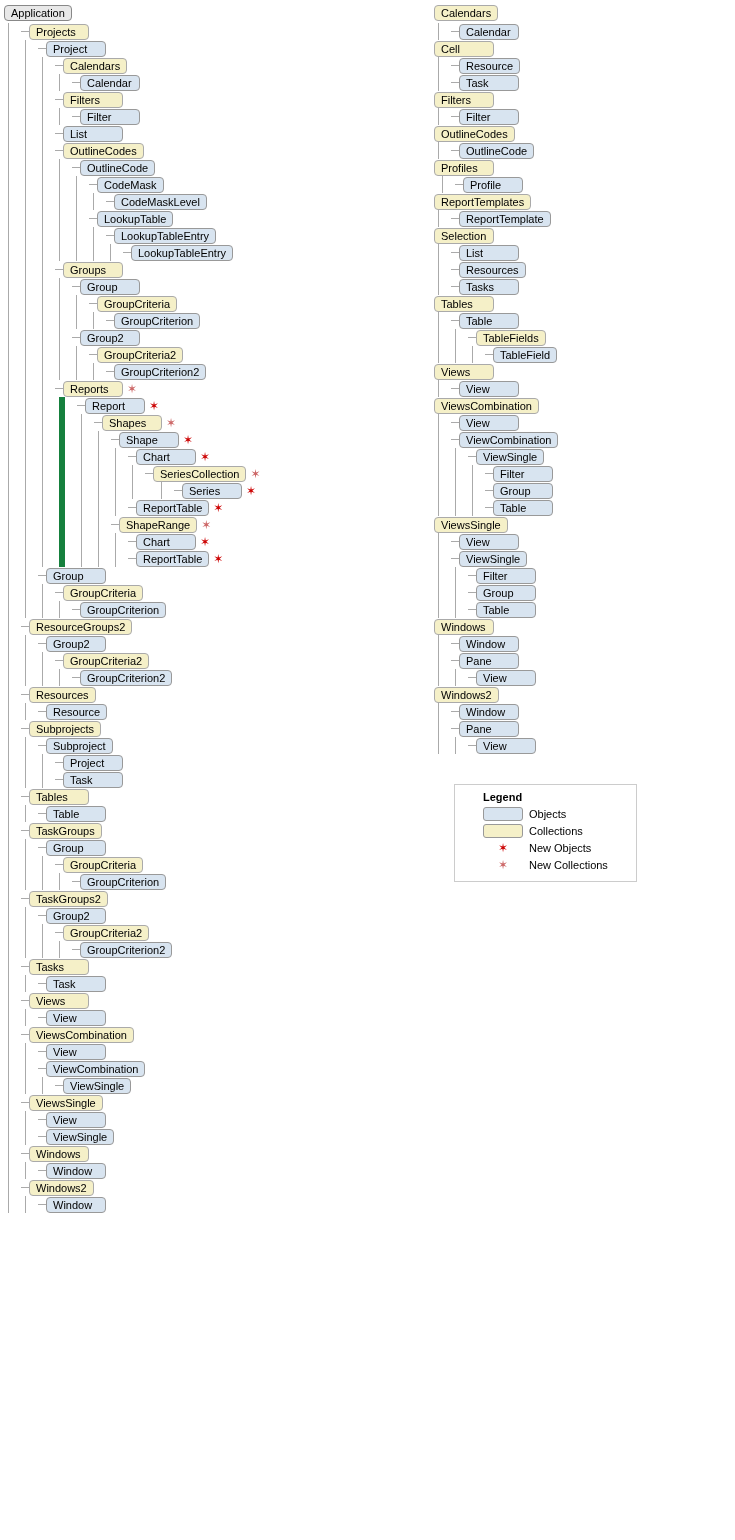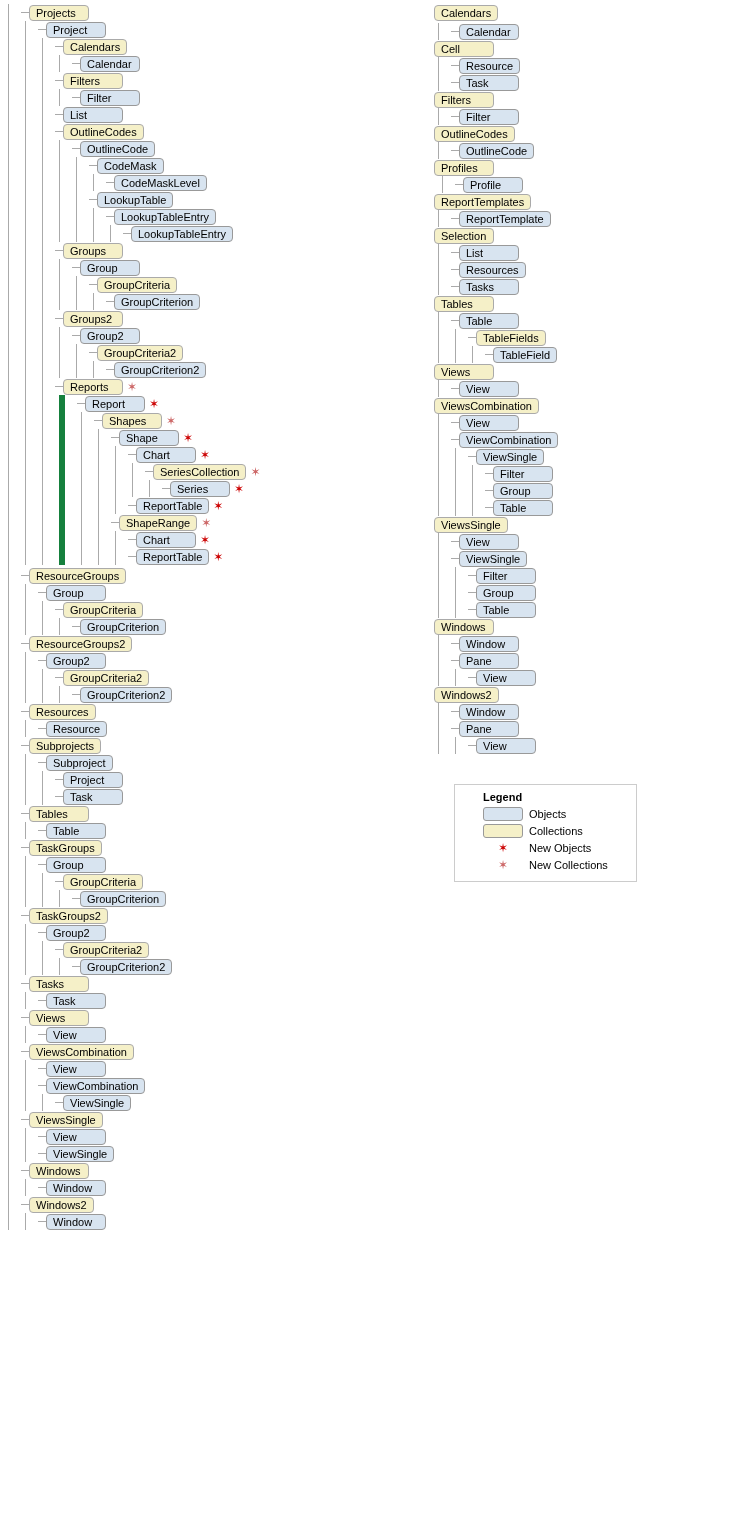--- a/index.html
+++ b/index.html
@@ -115,20 +115,23 @@
       position: relative;
     }
 
   </style>
 </head>
 <body>
 
 <div class="page-container">
   <div class="left-column">
 
+    <div class="row" style="margin-bottom:2px;">
+      <span class="node-label root">Application</span>
+    </div>
 
     <div style="padding-left:12px; border-left:1px solid #aaa; margin-left:4px;">
 
       <div class="row">
         <span style="width:8px;display:inline-block;border-bottom:1px solid #aaa;"></span>
         <span class="node-label collection">Projects</span>
       </div>
 
       <div style="padding-left:12px; border-left:1px solid #aaa; margin-left:4px;">
         <div class="row">
@@ -219,24 +222,20 @@
               </div>
               <div style="padding-left:12px; border-left:1px solid #aaa; margin-left:4px;">
                 <div class="row">
                   <span style="width:8px;display:inline-block;border-bottom:1px solid #aaa;"></span>
                   <span class="node-label object">GroupCriterion</span>
                 </div>
               </div>
             </div>
           </div>
 
-          <div class="row">
-            <span style="width:8px;display:inline-block;border-bottom:1px solid #aaa;"></span>
-            <span class="node-label collection">Groups2</span>
-          </div>
           <div style="padding-left:12px; border-left:1px solid #aaa; margin-left:4px;">
             <div class="row">
               <span style="width:8px;display:inline-block;border-bottom:1px solid #aaa;"></span>
               <span class="node-label object">Group2</span>
             </div>
             <div style="padding-left:12px; border-left:1px solid #aaa; margin-left:4px;">
               <div class="row">
                 <span style="width:8px;display:inline-block;border-bottom:1px solid #aaa;"></span>
                 <span class="node-label collection">GroupCriteria2</span>
               </div>
@@ -277,21 +276,21 @@
                     <span style="width:8px;display:inline-block;border-bottom:1px solid #aaa;"></span>
                     <span class="node-label object">Chart</span>
                     <span class="star-new-object">✶</span>
                   </div>
                   <div style="padding-left:12px; border-left:1px solid #aaa; margin-left:4px;">
                     <div class="row">
                       <span style="width:8px;display:inline-block;border-bottom:1px solid #aaa;"></span>
                       <span class="node-label collection">SeriesCollection</span>
                       <span class="star-new-collection">✶</span>
                     </div>
-                    <div style="padding-left:12px; border-left:1px solid #aaa; margin-left:4px;">
+                    <div style="padding-left:12px; border-left:1px solid #aaa; margin-left:16px;">
                       <div class="row">
                         <span style="width:8px;display:inline-block;border-bottom:1px solid #aaa;"></span>
                         <span class="node-label object">Series</span>
                         <span class="star-new-object">✶</span>
                       </div>
                     </div>
                   </div>
                   <div class="row">
                     <span style="width:8px;display:inline-block;border-bottom:1px solid #aaa;"></span>
                     <span class="node-label object">ReportTable</span>
@@ -315,24 +314,20 @@
                     <span class="node-label object">ReportTable</span>
                     <span class="star-new-object">✶</span>
                   </div>
                 </div>
               </div>
             </div>
           </div>
         </div>
       </div>
 
-      <div class="row" style="margin-top:2px;">
-        <span style="width:8px;display:inline-block;border-bottom:1px solid #aaa;"></span>
-        <span class="node-label collection">ResourceGroups</span>
-      </div>
       <div style="padding-left:12px; border-left:1px solid #aaa; margin-left:4px;">
         <div class="row">
           <span style="width:8px;display:inline-block;border-bottom:1px solid #aaa;"></span>
           <span class="node-label object">Group</span>
         </div>
         <div style="padding-left:12px; border-left:1px solid #aaa; margin-left:4px;">
           <div class="row">
             <span style="width:8px;display:inline-block;border-bottom:1px solid #aaa;"></span>
             <span class="node-label collection">GroupCriteria</span>
           </div>

